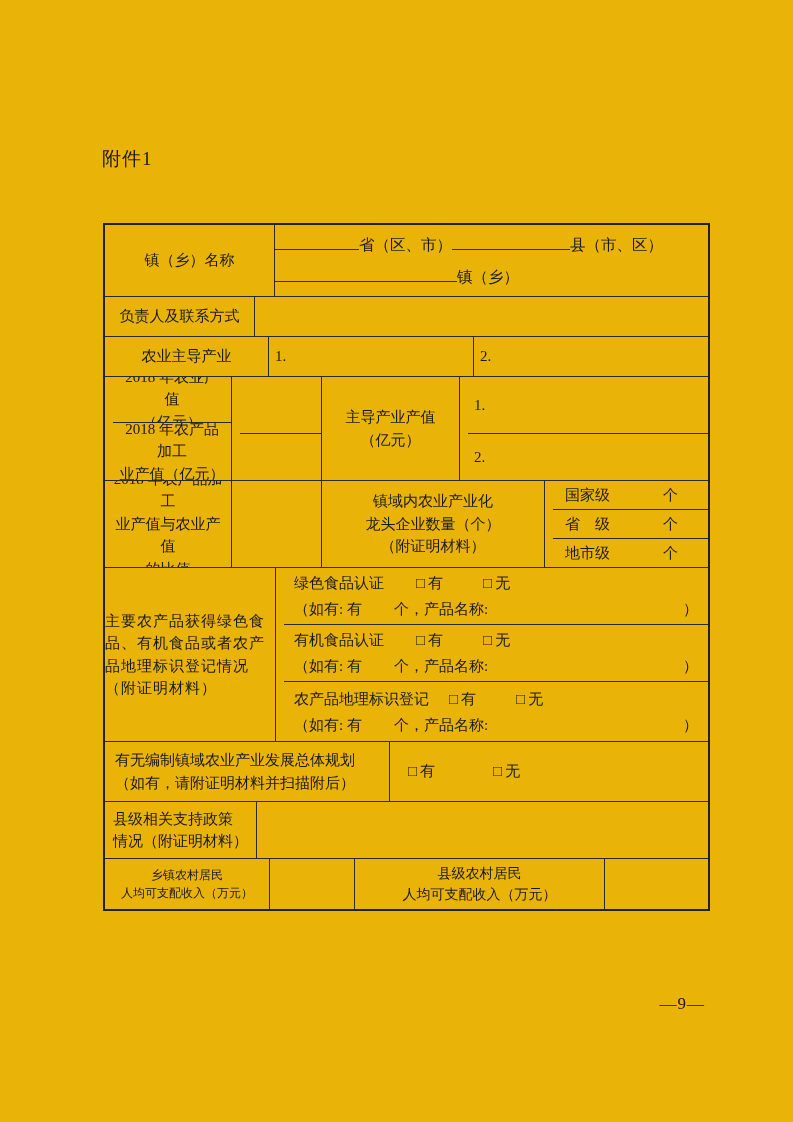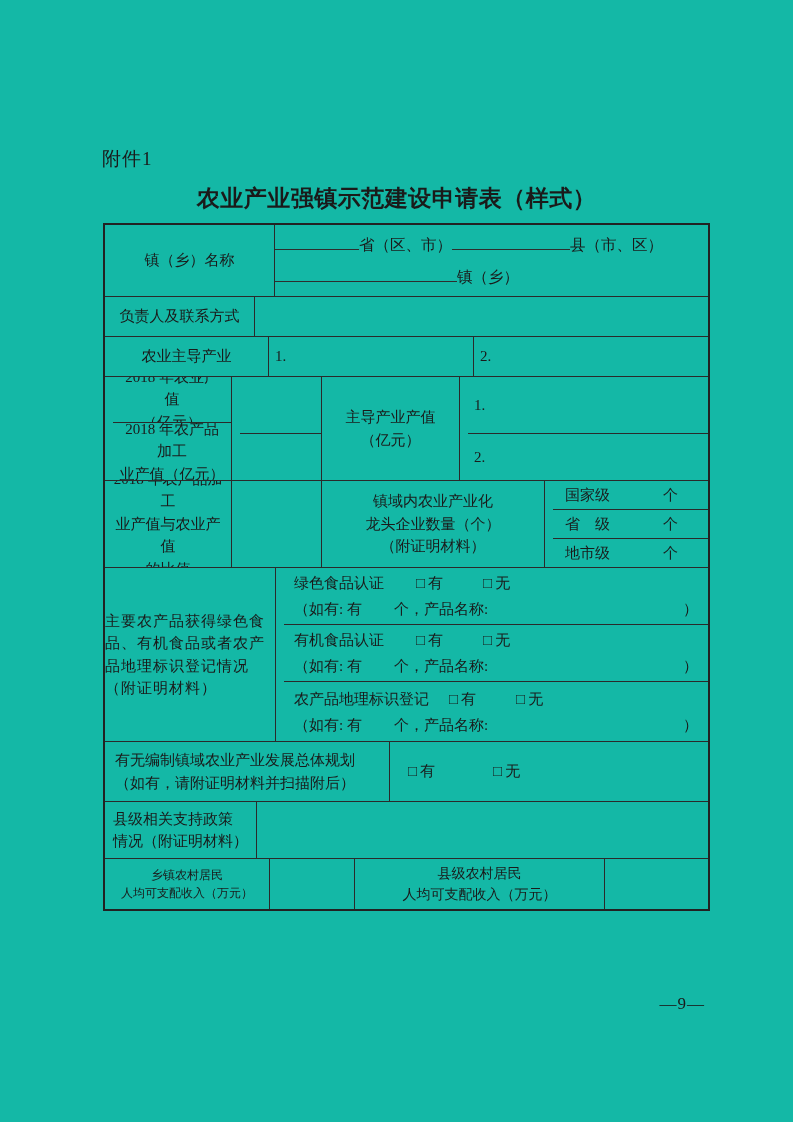--- a/index.html
+++ b/index.html
@@ -3,21 +3,21 @@
 <meta charset="utf-8">
 <style>
   * { margin:0; padding:0; box-sizing:border-box; }
   html,body { background:#ffffff; }
   body {
     font-family:"Liberation Serif","DejaVu Serif",serif;
     color:#1a1a1a;
   }
   .sheet {
     position:relative; width:793px; height:1122px;
-    background:#14b8a6; overflow:hidden;
+    background:#eab308; overflow:hidden;
   }
   .attachment {
     position:absolute; left:102px; top:146px;
     font-size:19px; letter-spacing:1px;
   }
   .doc-title {
     position:absolute; left:0; top:183px; width:100%;
     text-align:center; font-size:23px; font-weight:700; letter-spacing:0.5px;
   }
   .ftable {
@@ -74,21 +74,20 @@
     font-size:17px; letter-spacing:1px;
   }
   .sp { letter-spacing:1px; }
 </style>
 </head>
 <body>
 
 <div class="sheet">
 
   <div class="attachment">附件1</div>
-  <div class="doc-title">农业产业强镇示范建设申请表（样式）</div>
 
   <div class="ftable">
 
     <div class="tr" style="height:72px">
       <div class="cell" style="width:170px">镇（乡）名称</div>
       <div class="fill-area">
         <div class="fill-line">
           <span class="blank" style="width:84px"></span>
             <span>省（区、市）</span>
             <span class="blank" style="width:118px"></span>

